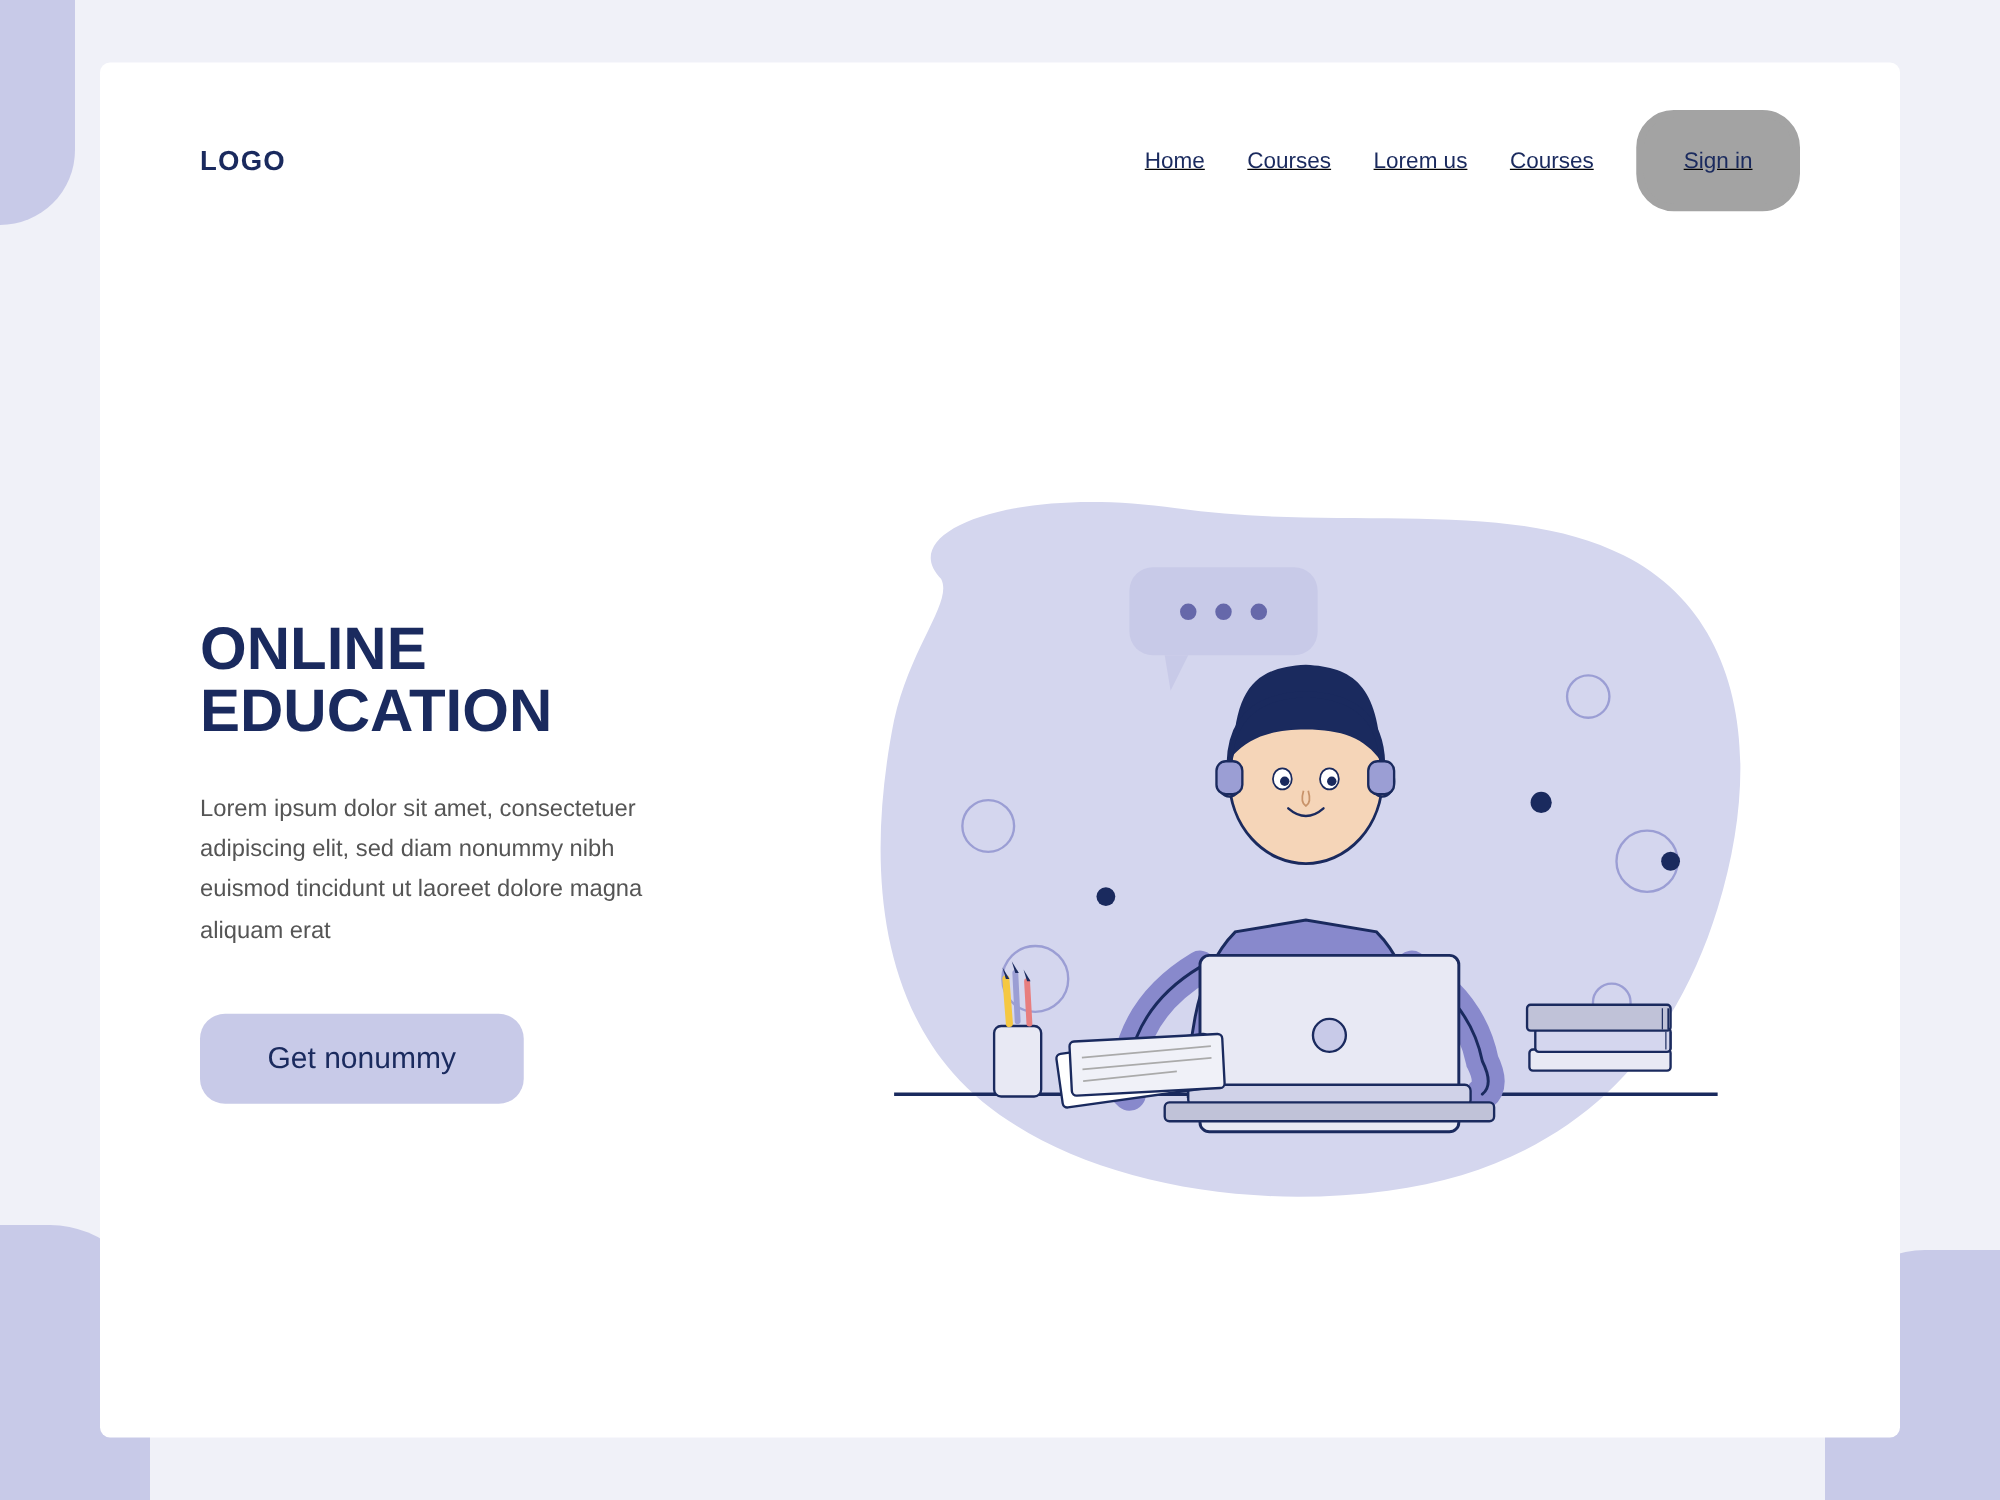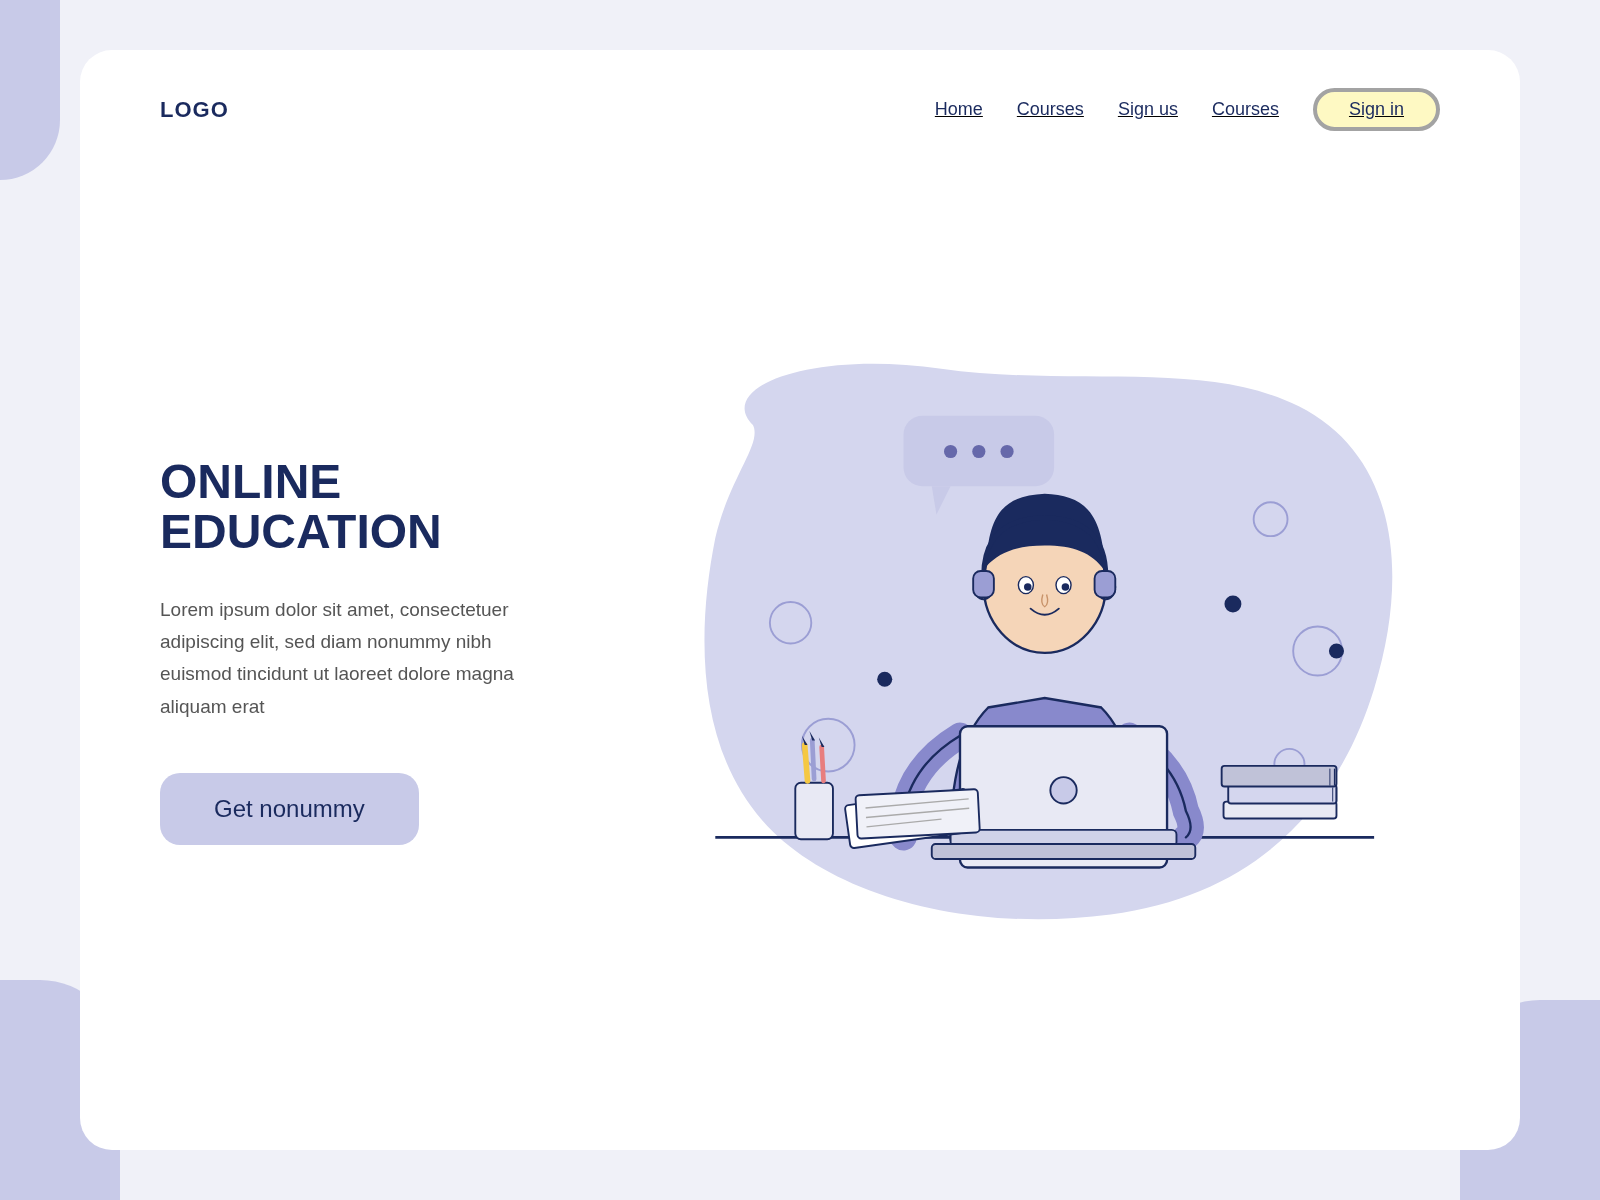--- a/index.html
+++ b/index.html
@@ -36,21 +36,21 @@
     }
 
     
     .main-card {
       position: absolute;
       top: 50px;
       left: 80px;
       right: 80px;
       bottom: 50px;
       background: #ffffff;
-      border-radius: 32px;
+      border-radius: 8px;
       overflow: hidden;
     }
 
     
     .navbar {
       display: flex;
       align-items: center;
       justify-content: space-between;
       padding: 38px 80px 0 80px;
     }
@@ -68,24 +68,24 @@
     }
     .nav-link {
       font-size: 18px;
       color: #1a2a5e;
       text-decoration: none;
       font-weight: 400;
     }
     .nav-signin {
       font-size: 18px;
       color: #1a2a5e;
-      border: 4px solid #a3a3a3;
+      border: 6px solid #a3a3a3;
       border-radius: 30px;
-      padding: 7px 32px;
-      background: #fef9c3;
+      padding: 24px 32px;
+      background: #a3a3a3;
       cursor: pointer;
       font-weight: 400;
     }
 
     
     .hero {
       display: flex;
       align-items: center;
       padding: 60px 80px 0 80px;
       height: calc(100% - 120px);
@@ -147,21 +147,21 @@
 <div class="bg-blob-bottomleft"></div>
 <div class="bg-blob-bottomright"></div>
 
 <div class="main-card">
 
   <nav class="navbar">
     <div class="logo">LOGO</div>
     <div class="nav-links">
       <a class="nav-link">Home</a>
       <a class="nav-link">Courses</a>
-      <a class="nav-link">Sign us</a>
+      <a class="nav-link">Lorem us</a>
       <a class="nav-link">Courses</a>
       <button class="nav-signin">Sign in</button>
     </div>
   </nav>
 
   <div class="hero">
 
     <div class="hero-left">
       <h1 class="hero-title">
         <span>ONLINE</span><br>

